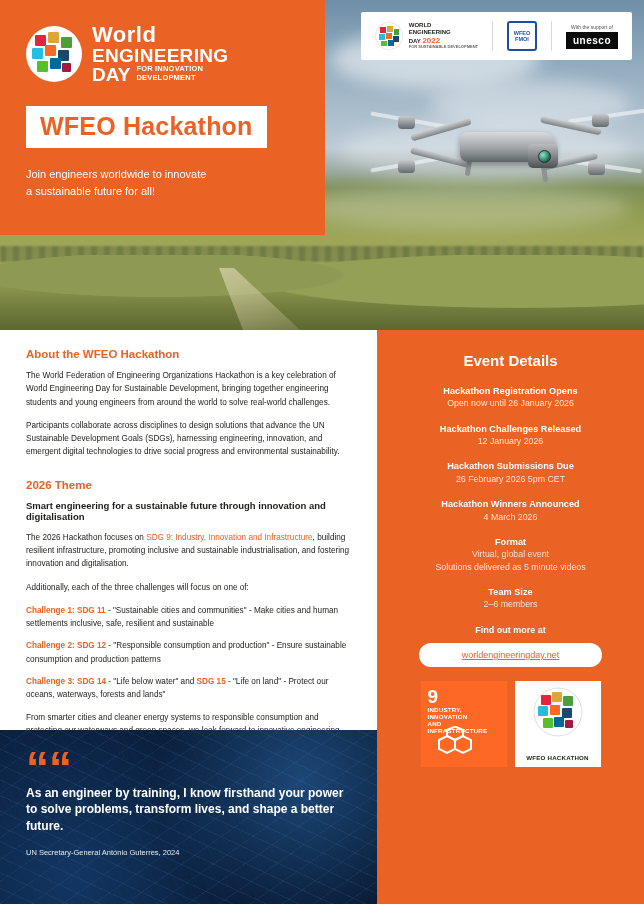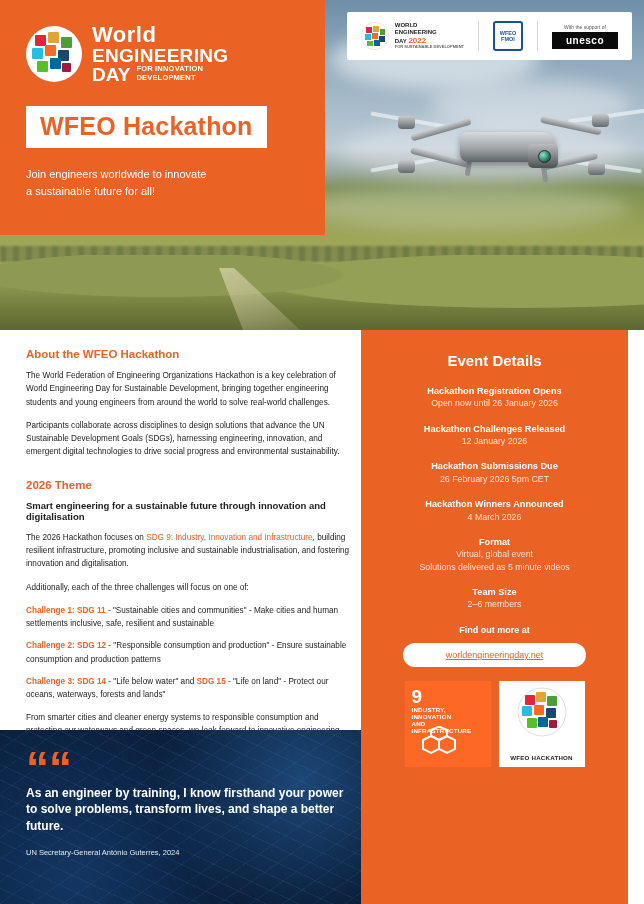--- a/index.html
+++ b/index.html
@@ -139,21 +139,21 @@
   .pb-globe { width:28px; height:28px; border-radius:50%; background:#e9e9e9; position:relative; overflow:hidden;}
   .pb-text { font-size:6px; line-height:1.15; font-weight:bold; color:#1d1d1b;}
   .pb-text .yr { color:#ea6224; font-size:8px;}
   .pb-sep { width:1px; height:30px; background:#d7d7d7; }
   .wfeo-badge {
     width:30px; height:30px; border:2px solid #1a4f9c; border-radius:3px;
     display:flex; align-items:center; justify-content:center;
     font-size:5.5px; font-weight:bold; color:#1a4f9c; text-align:center; line-height:1.1;
   }
   .unesco-box {
-    background:#0a0a0a; color:#fff; padding:3px 14px; font-size:10px;
+    background:#0a0a0a; color:#fff; padding:3px 7px; font-size:10px;
     font-weight:bold; letter-spacing:.5px;
   }
   .support-text{ font-size:5px; color:#555; text-align:center; margin-bottom:2px;}
 
   
   .content { position:absolute; top:330px; left:0; width:592px; height:574px; }
 
   .left-col { position:absolute; left:0; top:0; width:377px; height:390px; padding:18px 26px 0 26px; }
   h2.sec { color:#ea6224; font-size:11.5px; font-weight:bold; margin:0 0 9px; }
   h3.sub { font-size:9.5px; font-weight:bold; margin:0 0 9px; }
@@ -178,21 +178,21 @@
       radial-gradient(circle at 20% 85%, rgba(40,110,190,.30), transparent 50%),
       repeating-linear-gradient(25deg, rgba(90,170,240,.10) 0 1px, transparent 1px 14px),
       repeating-linear-gradient(-35deg, rgba(90,170,240,.08) 0 1px, transparent 1px 18px);
   }
   .qmark { position:relative; font-size:46px; font-weight:bold; color:#ea6224; line-height:.55; margin-bottom:4px;}
   .qtext { position:relative; font-size:12px; font-weight:bold; line-height:1.35; }
   .qattr { position:relative; font-size:7.5px; margin-top:14px; color:#e4eaf0;}
 
   
   .right-col {
-    position:absolute; left:361px; top:0; width:267px; height:574px;
+    position:absolute; left:377px; top:0; width:267px; height:574px;
     background:#ea6224; color:#fff; padding:16px 18px 0; text-align:center;
   }
   .right-col h2 { font-size:15px; font-weight:bold; margin:6px 0 16px; }
   .ev { margin-bottom:13px; }
   .ev .k { font-size:9.2px; font-weight:bold; line-height:1.35; }
   .ev .v { font-size:8.8px; line-height:1.4; color:#ffe3d3; }
   .find { font-size:9px; font-weight:bold; margin:14px 0 8px; }
   .url-pill {
     display:block; background:#fff; color:#ea6224; font-size:9px;
     padding:7px 0; border-radius:14px; margin:0 24px 14px; font-weight:normal;

